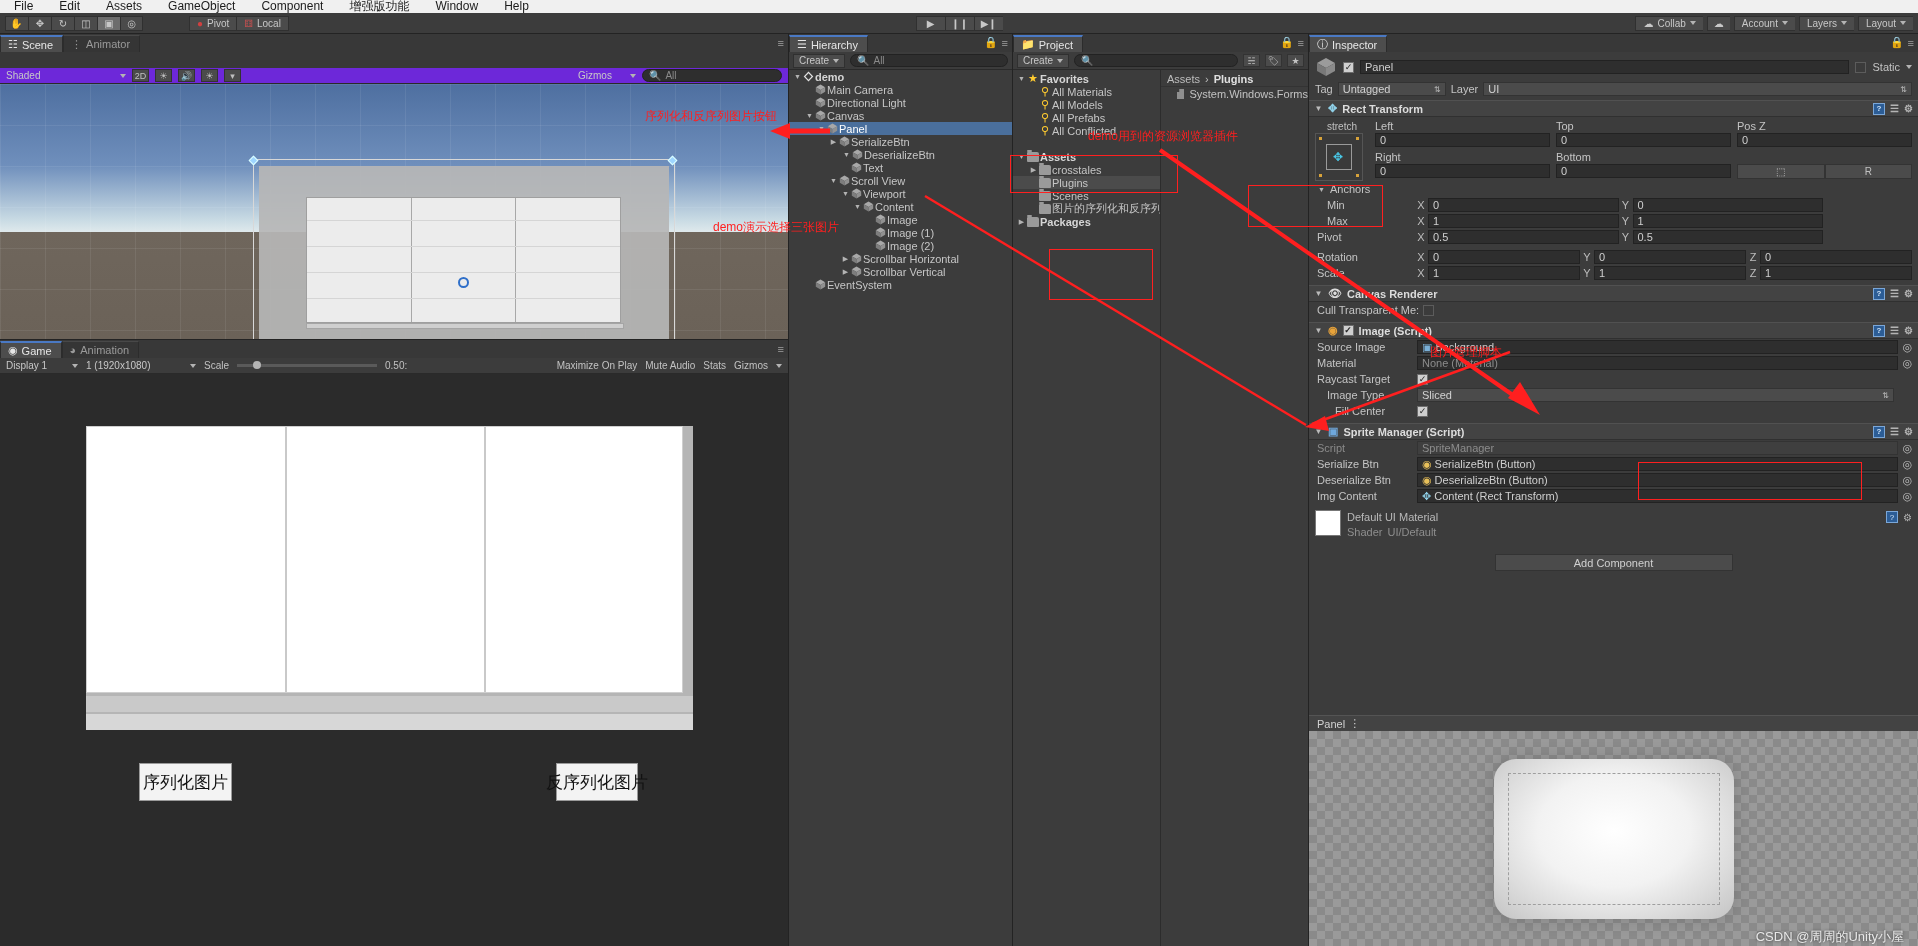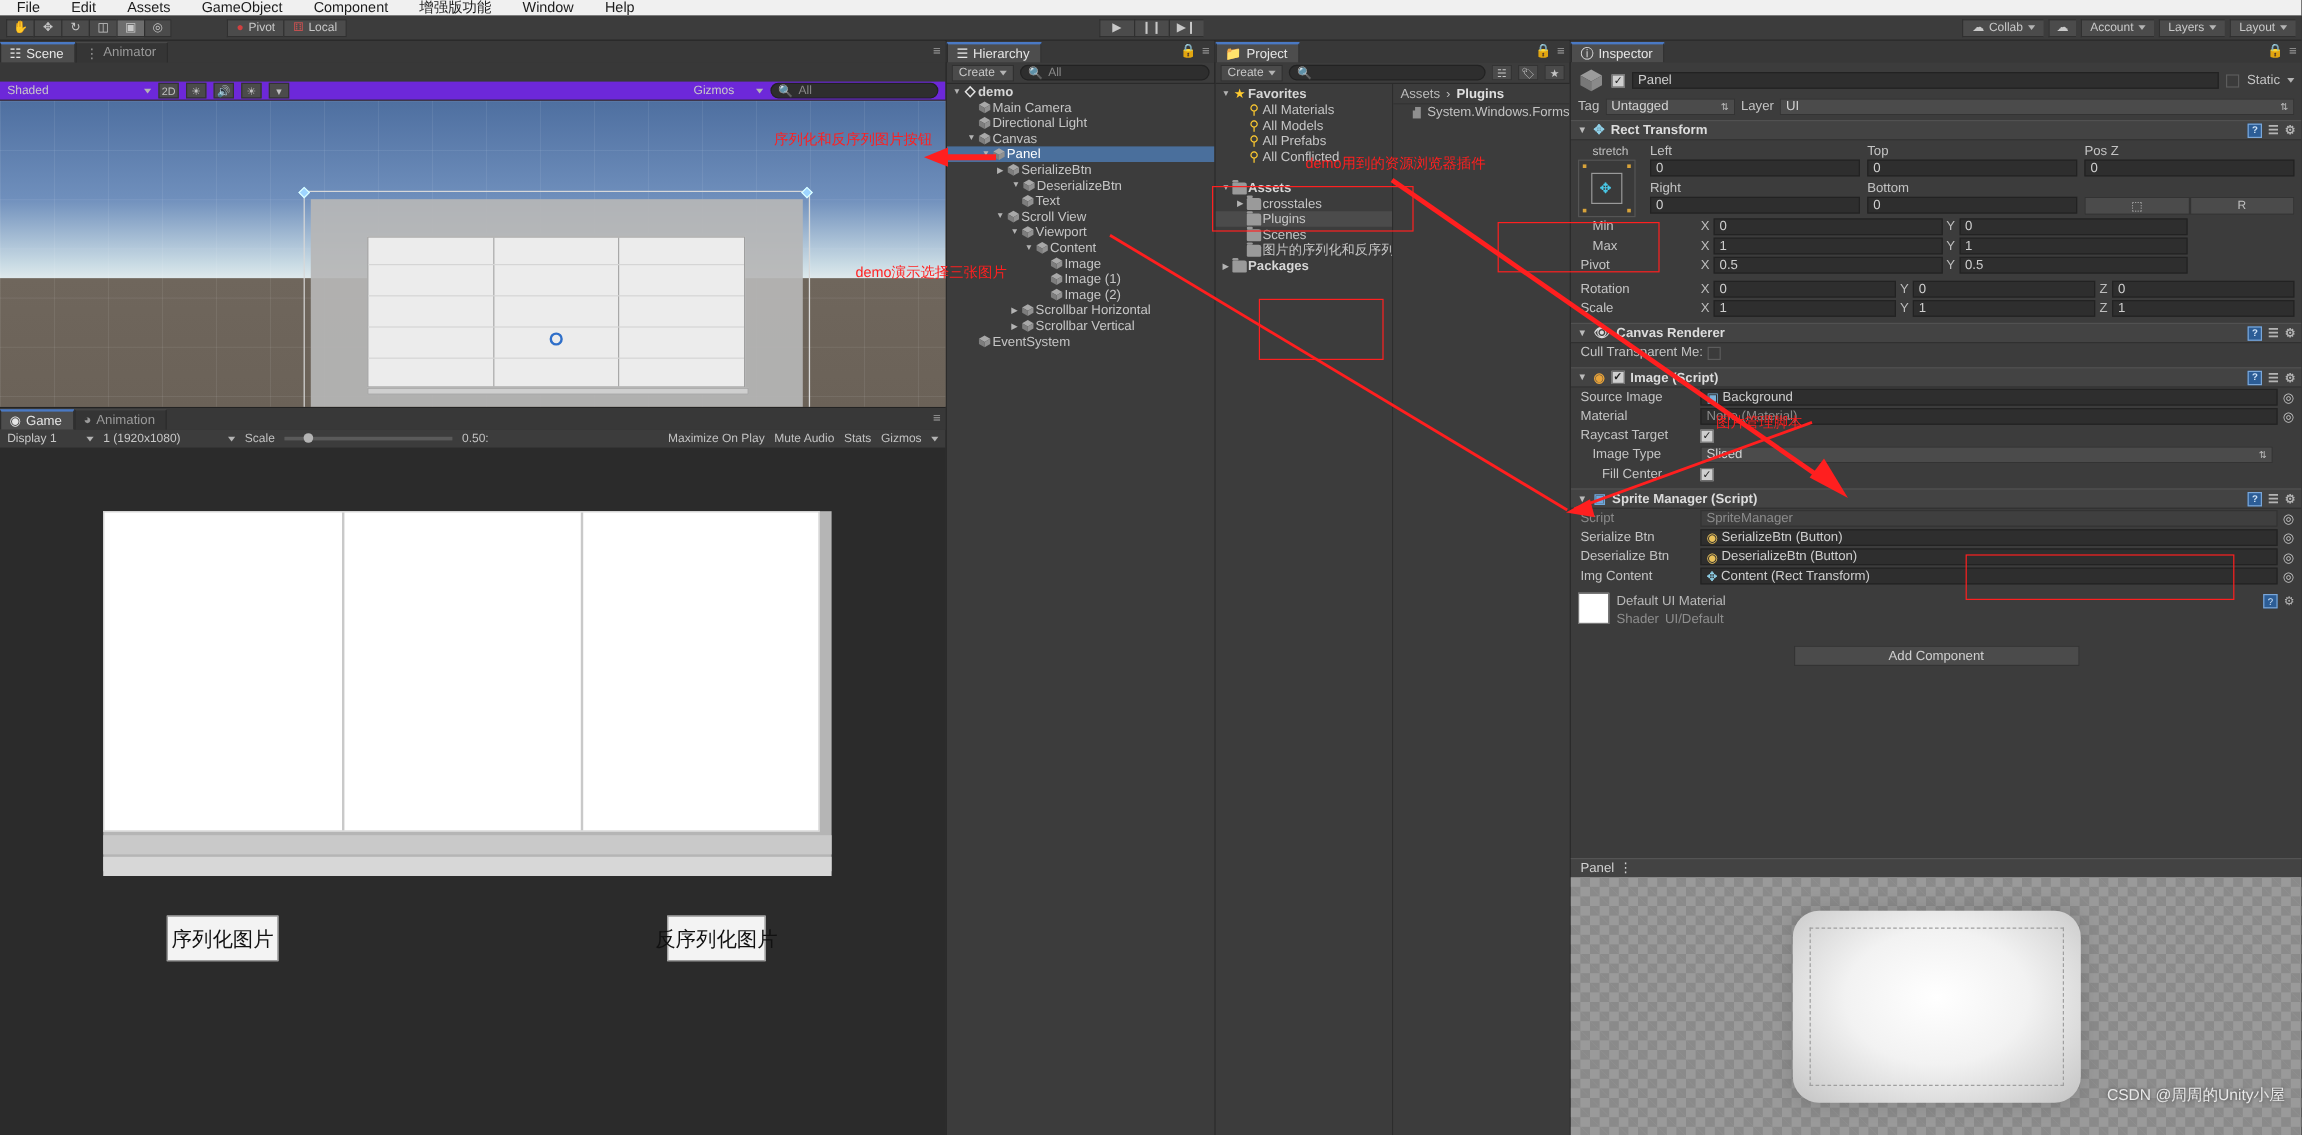--- a/index.html
+++ b/index.html
@@ -190,21 +190,21 @@
       width:240px;height:160px; border-radius:22px;
       background:radial-gradient(ellipse at 50% 45%, #ffffff 0%, #f2f2f2 45%, #dcdcdc 72%, #c3c3c3 100%);
       box-shadow:0 0 18px rgba(0,0,0,.15);}
   .prev-sprite:after{ content:""; position:absolute; inset:14px; border:1px dashed #9f9f9f;}
 
   
   .anno{ position:absolute; color:#ff1f1f; font-size:12px; white-space:nowrap; z-index:60;
          font-family:"Liberation Sans", sans-serif;}
   .redbox{ position:absolute; border:1px solid #ff2020; z-index:55; pointer-events:none;}
   svg.arrows{ position:absolute; inset:0; width:1918px; height:946px; z-index:58; pointer-events:none;}
-  .watermark{ position:absolute; right:14px; bottom:24px; color:#e8e8e8; font-size:13px; z-index:70;
+  .watermark{ position:absolute; right:14px; bottom:0; color:#e8e8e8; font-size:13px; z-index:70;
               text-shadow:0 0 3px rgba(0,0,0,.6);text-align:right;}
 </style>
 </head>
 <body>
 
 <div class="app">
 
   <div class="menubar">
     <span>File</span>
     <span>Edit</span>
@@ -788,20 +788,24 @@
                 <div class="blockbtns" style="margin-top:0">
                   <div>⬚</div>
                   <div>R</div>
                 </div>
                 </div>
             </div>
           </div>
         </div>
 
         <div class="prop">
+          <span class="tri">▼</span>
+          <span>Anchors</span>
+        </div>
+        <div class="prop">
           <span class="lab ind">Min</span>
           <div class="xy">
               <span class="ax">X</span>
               <div class="field">0</div>
             <span class="ax">Y</span>
               <div class="field">0</div>
             <div style="width:86px"></div>
             </div>
         </div>
         <div class="prop">

